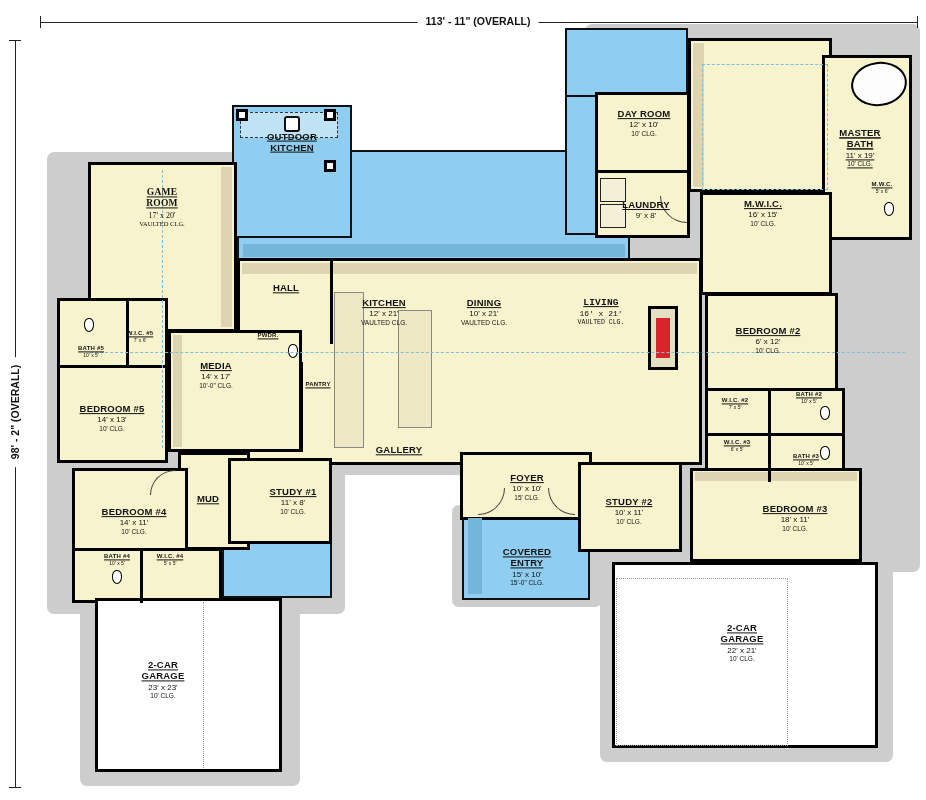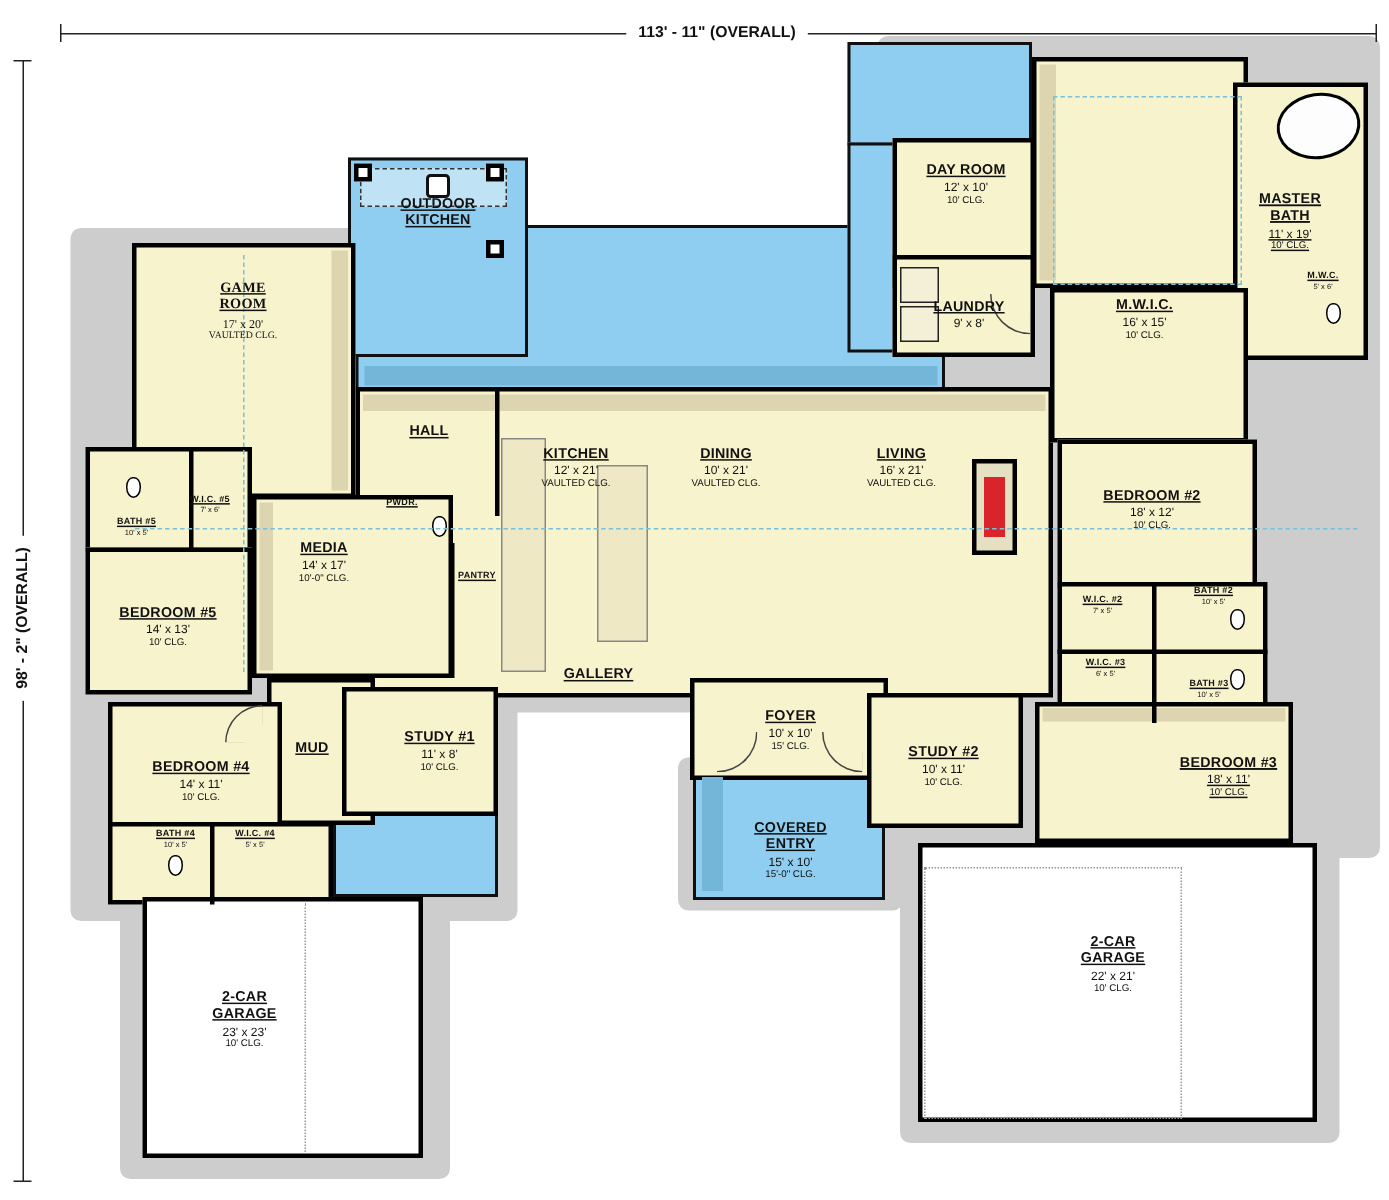--- a/index.html
+++ b/index.html
@@ -162,28 +162,28 @@
   <div class="lbl" style="left:384px;top:312px;width:70px;">
     <span class="rname">KITCHEN</span>
     <span class="rdims">12' x 21'</span>
     <span class="rclg">VAULTED CLG.</span>
   </div>
   <div class="lbl" style="left:484px;top:312px;width:70px;">
     <span class="rname">DINING</span>
     <span class="rdims">10' x 21'</span>
     <span class="rclg">VAULTED CLG.</span>
   </div>
-  <div class="lbl" style="left:601px;top:312px;width:70px;">
+  <div class="lbl" style="left:601px;top:312px;width:70px;font-family:Liberation Mono, monospace;">
     <span class="rname">LIVING</span>
     <span class="rdims">16' x 21'</span>
     <span class="rclg">VAULTED CLG.</span>
   </div>
   <div class="lbl" style="left:768px;top:340px;width:84px;">
     <span class="rname">BEDROOM #2</span>
-    <span class="rdims">18' x 12'</span>
+    <span class="rdims">6' x 12'</span>
     <span class="rclg">10' CLG.</span>
   </div>
   <div class="lbl" style="left:216px;top:375px;width:70px;">
     <span class="rname">MEDIA</span>
     <span class="rdims">14' x 17'</span>
     <span class="rclg">10'-0" CLG.</span>
   </div>
   <div class="lbl tiny" style="left:318px;top:385px;width:44px;">
     <span class="rname">PANTRY</span>
   </div>
@@ -238,21 +238,21 @@
   <div class="lbl" style="left:527px;top:487px;width:60px;">
     <span class="rname">FOYER</span>
     <span class="rdims">10' x 10'</span>
     <span class="rclg">15' CLG.</span>
   </div>
   <div class="lbl" style="left:629px;top:511px;width:70px;">
     <span class="rname">STUDY #2</span>
     <span class="rdims">10' x 11'</span>
     <span class="rclg">10' CLG.</span>
   </div>
-  <div class="lbl" style="left:819px;top:518px;width:90px;text-decoration:underline;">
+  <div class="lbl" style="left:795px;top:518px;width:90px;">
     <span class="rname">BEDROOM #3</span>
     <span class="rdims">18' x 11'</span>
     <span class="rclg">10' CLG.</span>
   </div>
   <div class="lbl" style="left:527px;top:567px;width:70px;">
     <span class="rname">COVERED ENTRY</span>
     <span class="rdims">15' x 10'</span>
     <span class="rclg">15'-0" CLG.</span>
   </div>
   <div class="lbl tiny" style="left:117px;top:560px;width:40px;">

